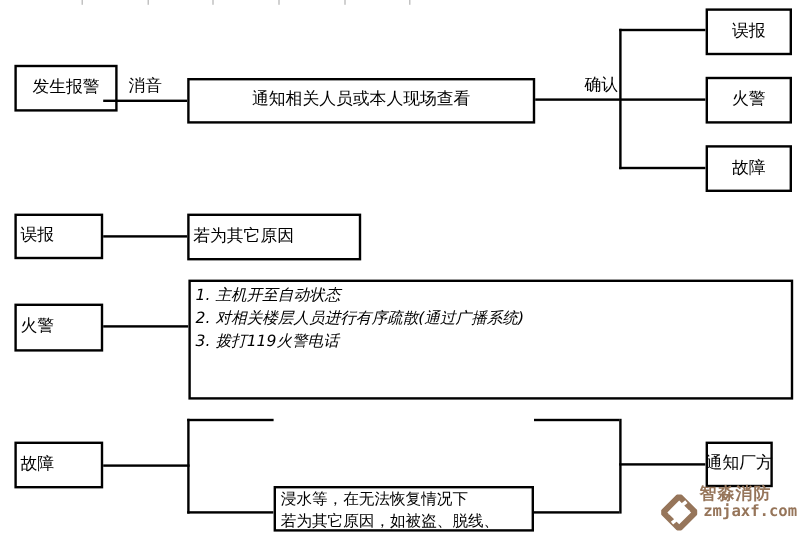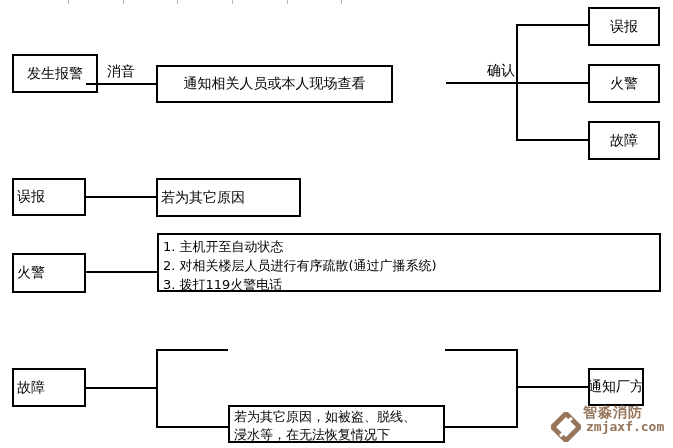--- a/index.html
+++ b/index.html
@@ -44,21 +44,21 @@
   <div class="tick" style="left:287px;"></div>
   <div class="tick" style="left:341px;"></div>
 
   <div class="box center" style="left:12px;top:54px;width:86px;height:39px;">
     <span>发生报警</span>
   </div>
 
   <div class="line" style="left:86px;top:83px;width:70px;height:2px;"></div>
   <div class="edge-label" style="left:106px;top:63px;font-family:Liberation Mono, monospace;">消音</div>
 
-  <div class="box center" style="left:156px;top:65px;width:237px;height:38px;">
+  <div class="box center" style="left:156px;top:65px;width:290px;height:38px;">
     <span>通知相关人员或本人现场查看</span>
   </div>
 
   <div class="line" style="left:446px;top:82px;width:70px;height:2px;"></div>
   <div class="edge-label" style="left:486px;top:62px;">确认</div>
 
   <div class="line" style="left:516px;top:24px;width:2px;height:117px;"></div>
   <div class="line" style="left:516px;top:24px;width:72px;height:2px;"></div>
   <div class="line" style="left:516px;top:82px;width:72px;height:2px;"></div>
   <div class="line" style="left:516px;top:139px;width:72px;height:2px;"></div>
@@ -78,38 +78,38 @@
   </div>
   <div class="line" style="left:86px;top:196px;width:70px;height:2px;"></div>
   <div class="box left" style="left:156px;top:178px;width:145px;height:39px;">
     <span>若为其它原因</span>
   </div>
 
   <div class="box left" style="left:12px;top:253px;width:74px;height:40px;">
     <span>火警</span>
   </div>
   <div class="line" style="left:86px;top:271px;width:71px;height:2px;"></div>
-  <div class="multi" style="left:157px;top:233px;width:504px;height:59px;">
+  <div class="multi" style="left:157px;top:233px;width:504px;height:100px;font-style:italic;">
     <div class="ln">1. 主机开至自动状态</div>
     <div class="ln">2. 对相关楼层人员进行有序疏散(通过广播系统)</div>
     <div class="ln">3. 拨打119火警电话</div>
   </div>
 
   <div class="box left" style="left:12px;top:368px;width:74px;height:39px;">
     <span>故障</span>
   </div>
   <div class="line" style="left:86px;top:387px;width:72px;height:2px;"></div>
   <div class="line" style="left:156px;top:349px;width:2px;height:79px;"></div>
   <div class="line" style="left:156px;top:349px;width:72px;height:2px;"></div>
   <div class="line" style="left:156px;top:426px;width:72px;height:2px;"></div>
 
 
   <div class="multi" style="left:228px;top:405px;width:217px;height:38px;padding-top:1px;">
+    <div class="ln" style="line-height:18px;">浸水等，在无法恢复情况下</div>
     <div class="ln" style="line-height:18px;">若为其它原因，如被盗、脱线、</div>
-    <div class="ln" style="line-height:18px;">浸水等，在无法恢复情况下</div>
   </div>
 
   <div class="line" style="left:445px;top:349px;width:71px;height:2px;"></div>
   <div class="line" style="left:445px;top:426px;width:71px;height:2px;"></div>
   <div class="line" style="left:516px;top:349px;width:2px;height:79px;"></div>
   <div class="line" style="left:516px;top:386px;width:72px;height:2px;"></div>
 
   <div class="box center" style="left:588px;top:368px;width:56px;height:38px;">
     <span>通知厂方</span>
   </div>

